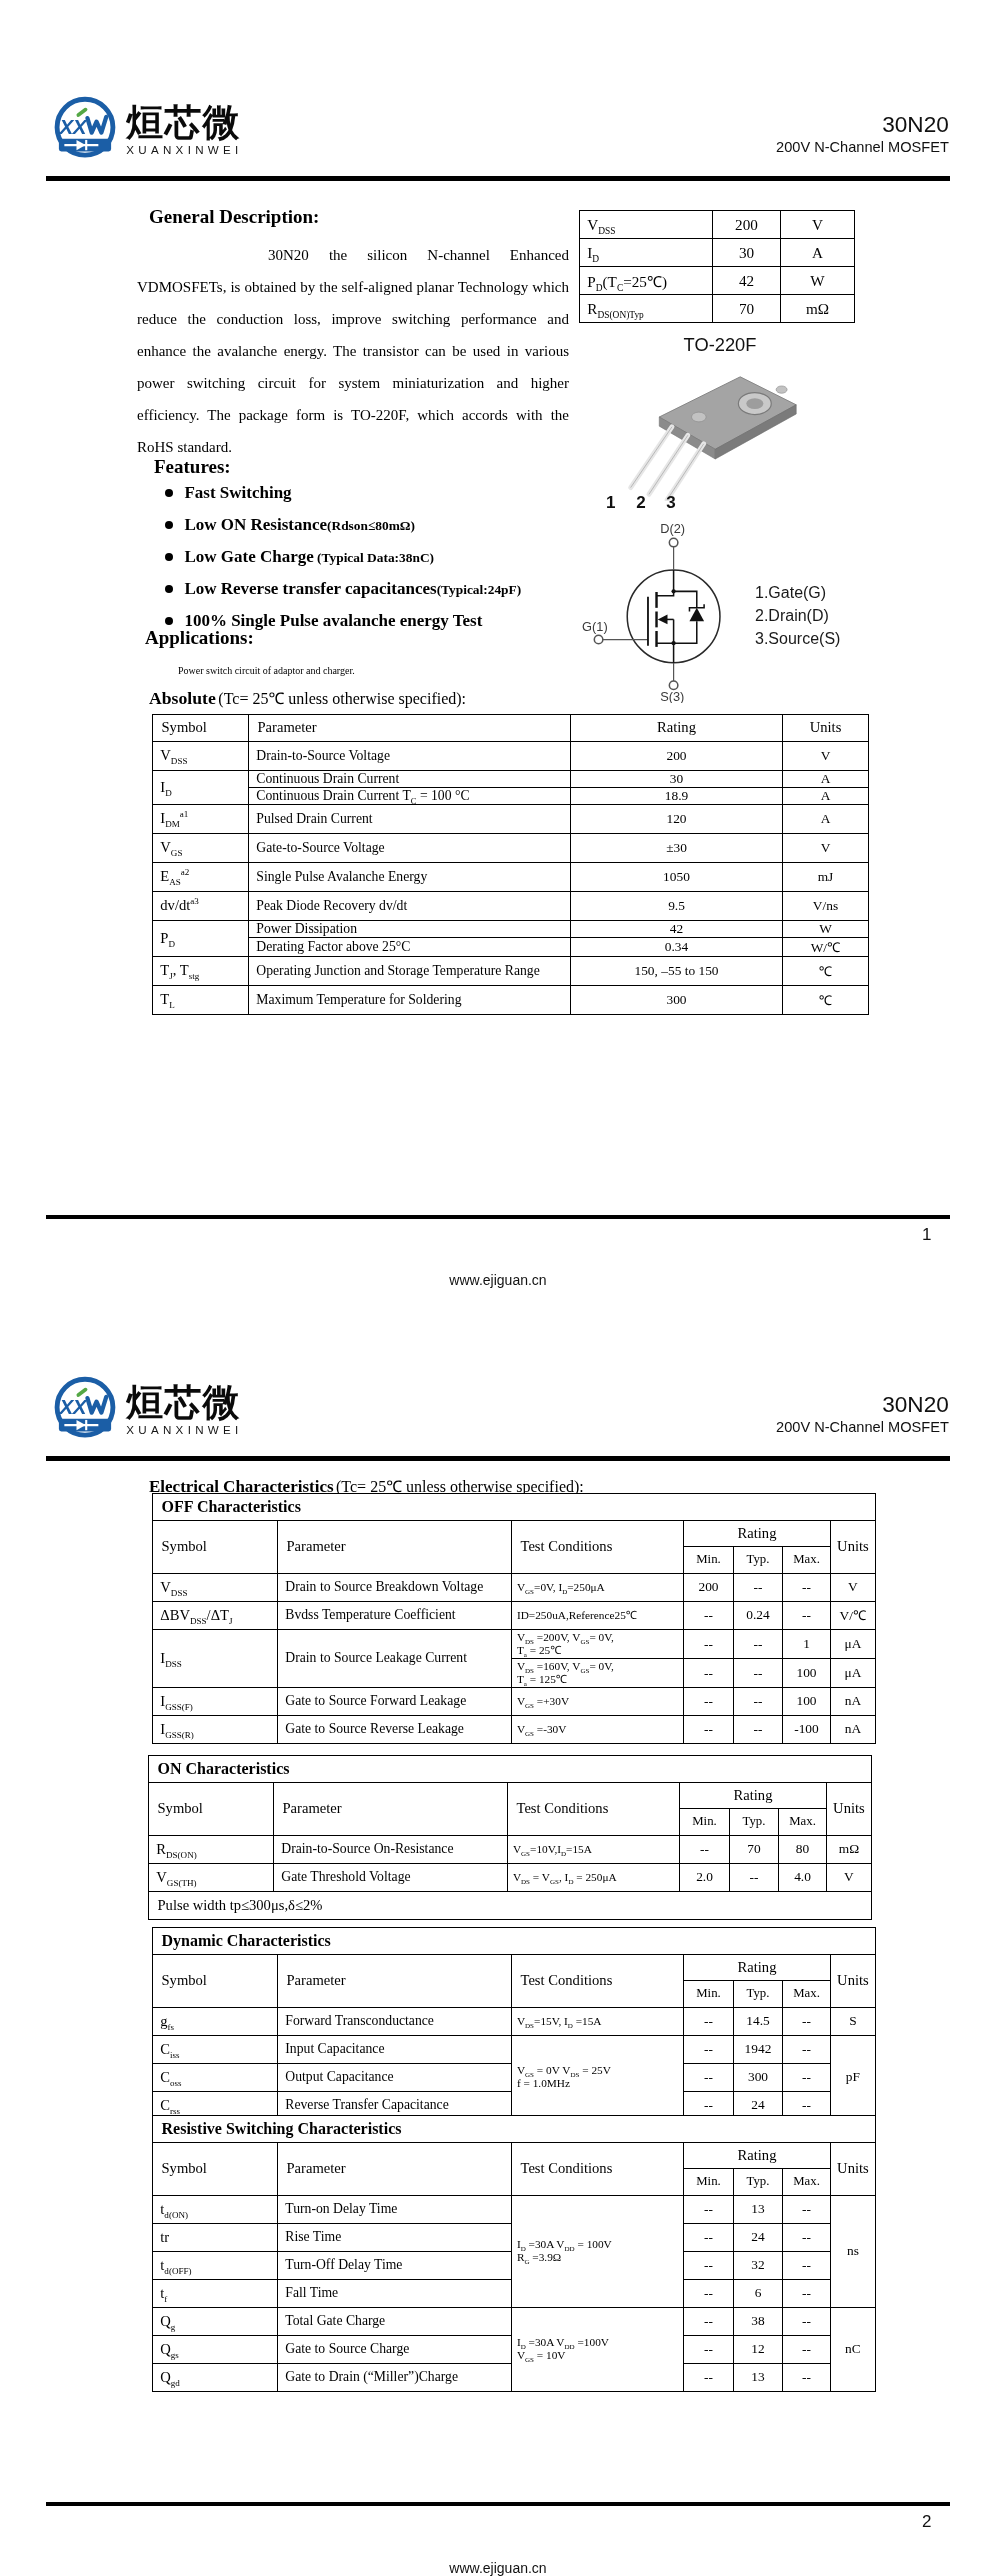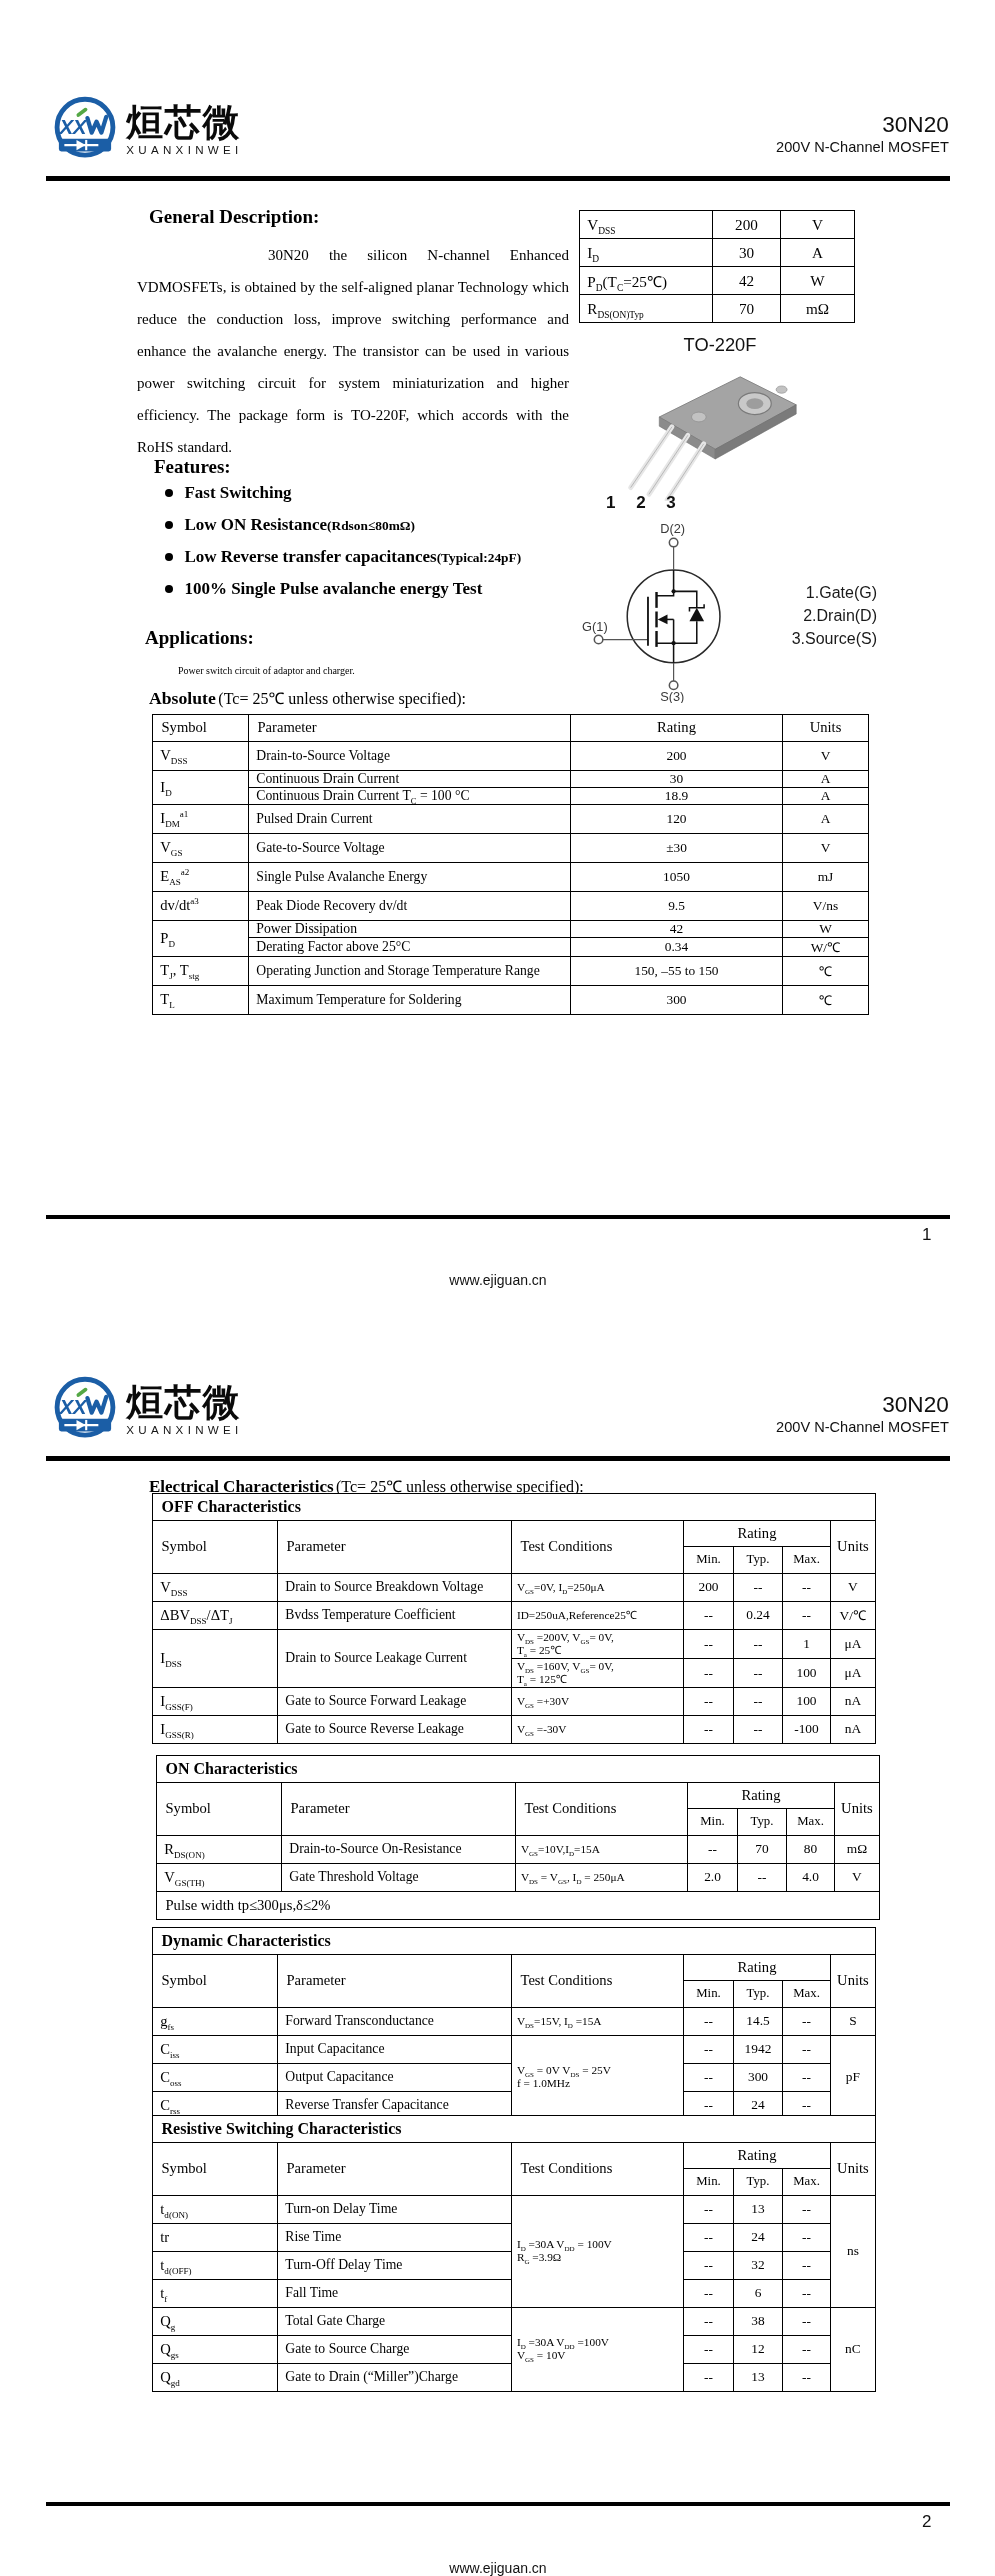--- a/index.html
+++ b/index.html
@@ -52,21 +52,21 @@
   #summary-table{border:1.2px solid #000;}
   #summary-table td{border:1.2px solid #000;height:27px;font-size:15.2px;padding:0 7.3px;}
   #summary-table .sl{text-align:left;}
   #summary-table .sv{text-align:center;}
   #summary-table .su{text-align:center;}
 
   
   .pkg-name{width:220px;text-align:center;font-family:"Liberation Sans",sans-serif;font-size:18.3px;color:#111;}
   .pin-nums{font-family:"Liberation Sans",sans-serif;font-weight:bold;font-size:17px;letter-spacing:8px;color:#111;}
   .legend{font-family:"Liberation Sans",sans-serif;font-size:16px;color:#1a1a1a;width:122px;}
-  .legend div{display:flex;justify-content:flex-end;line-height:23px;margin-left:17px;}
+  .legend div{display:flex;justify-content:flex-start;line-height:23px;}
   .sym-label{font-family:"Liberation Sans",sans-serif;font-size:21px;fill:#3a3a3a;}
 
   
   .ftr-rule{left:46px;width:904px;height:4.3px;background:#000;}
   .ftr-url{left:46px;width:904px;text-align:center;font-family:"Liberation Sans",sans-serif;font-size:14px;color:#111;margin-top:44px;}
   .ftr-num{font-family:"Liberation Sans",sans-serif;font-size:17px;color:#111;}
 </style>
 </head>
 <body>
 
@@ -97,20 +97,21 @@
     <div class="hdr-rule"></div>
   </div>
 
   <div class="abs sec-h" style="left:149px;top:206px;">General Description:</div>
   <div class="abs gd-body" style="left:137px;top:239px;">30N20 the silicon N-channel Enhanced VDMOSFETs, is obtained by the self-aligned planar Technology which reduce the conduction loss, improve switching performance and enhance the avalanche energy. The transistor can be used in various power switching circuit for system miniaturization and higher efficiency. The package form is TO-220F, which accords with the RoHS standard.</div>
 
   <div class="abs sec-h" style="left:154px;top:456px;">Features:</div>
   <ul class="abs" id="features-list" style="left:160px;top:477px;">
       <li><span class="fmain">Fast Switching</span><span class="fnote"></span></li>
       <li><span class="fmain">Low ON Resistance</span><span class="fnote">(Rdson≤80mΩ)</span></li>
+      <li><span class="fmain">Low Gate Charge</span><span class="fnote">  (Typical Data:38nC)</span></li>
       <li><span class="fmain">Low Reverse transfer capacitances</span><span class="fnote">(Typical:24pF)</span></li>
       <li><span class="fmain">100% Single Pulse avalanche energy Test</span><span class="fnote"></span></li>
     </ul>
 
   <div class="abs sec-h" style="left:145px;top:627px;">Applications:</div>
   <div class="abs app-body" style="left:178px;top:665px;">Power switch circuit of adaptor and charger.</div>
 
   <div class="abs" style="left:149px;top:687px;">
     <span class="sec-h-sm">Absolute</span>
     <span class="sec-rest">(Tc= 25℃  unless otherwise specified):</span>
@@ -403,21 +404,21 @@
             <td class="par">Gate to Source Reverse Leakage</td>
             <td class="cond">V<sub>GS</sub> =-30V</td>
             <td class="val">--</td>
             <td class="val">--</td>
             <td class="val">-100</td>
             <td class="unit">nA</td>
           </tr>
         </tbody>
       </table>
     </div>
-  <div class="abs" id="etable-1" style="left:156px;top:1755px;">
+  <div class="abs" id="etable-1" style="left:148px;top:1755px;">
       <table class="dtable etable">
         <colgroup>
           <col style="width:125px">
           <col style="width:234px">
           <col style="width:172px">
           <col style="width:50px">
           <col style="width:49px">
           <col style="width:48px">
           <col style="width:40px">
         </colgroup>

